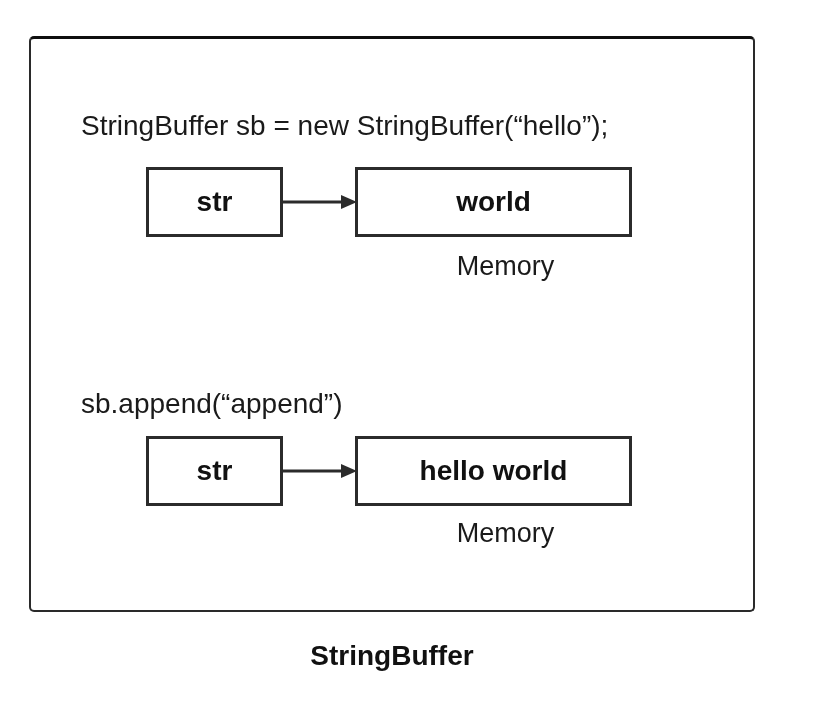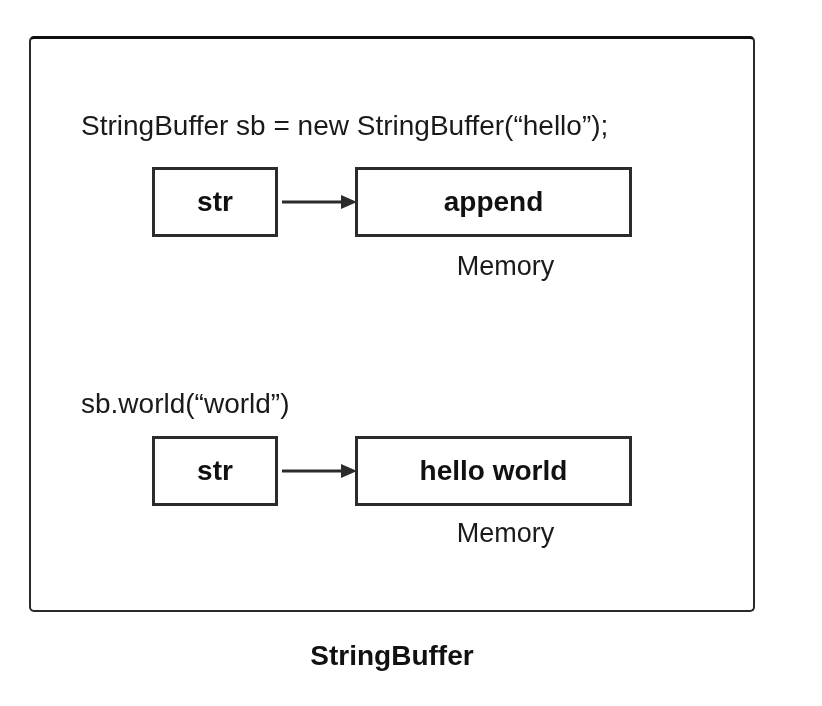--- a/index.html
+++ b/index.html
@@ -45,21 +45,21 @@
     box-sizing: border-box;
     border: 3px solid #2b2b2b;
     background: #ffffff;
     display: flex;
     align-items: center;
     justify-content: center;
     font-size: 28px;
     font-weight: bold;
     color: #111111;
   }
-  .pointer-box { left: 121px; width: 126px; height: 70px; }
+  .pointer-box { left: 115px; width: 137px; height: 70px; }
   .value-box   { left: 324px; width: 277px; height: 70px; }
   .row1 .node-box { top: 128px; }
   .row2 .node-box { top: 397px; }
   .arrow {
     position: absolute;
     left: 250px;
     width: 78px;
     height: 22px;
   }
   .row1 .arrow { top: 152px; }
@@ -98,27 +98,27 @@
       <div class="node-box pointer-box">
         <span>str</span>
       </div>
 
       <svg class="arrow" viewBox="0 0 78 22" aria-hidden="true">
         <line x1="1" y1="11" x2="62" y2="11" stroke="#2b2b2b" stroke-width="3"></line>
         <polygon points="60,4 76,11 60,18" fill="#2b2b2b"></polygon>
       </svg>
 
       <div class="node-box value-box">
-        <span>append</span>
+        <span>world</span>
       </div>
 
       <div class="memory-label m1">Memory</div>
     </div>
 
-    <div class="stmt second">sb.world(“world”)</div>
+    <div class="stmt second">sb.append(“append”)</div>
 
     <div class="row2">
       <div class="node-box pointer-box">
         <span>str</span>
       </div>
 
       <svg class="arrow" viewBox="0 0 78 22" aria-hidden="true">
         <line x1="1" y1="11" x2="62" y2="11" stroke="#2b2b2b" stroke-width="3"></line>
         <polygon points="60,4 76,11 60,18" fill="#2b2b2b"></polygon>
       </svg>

